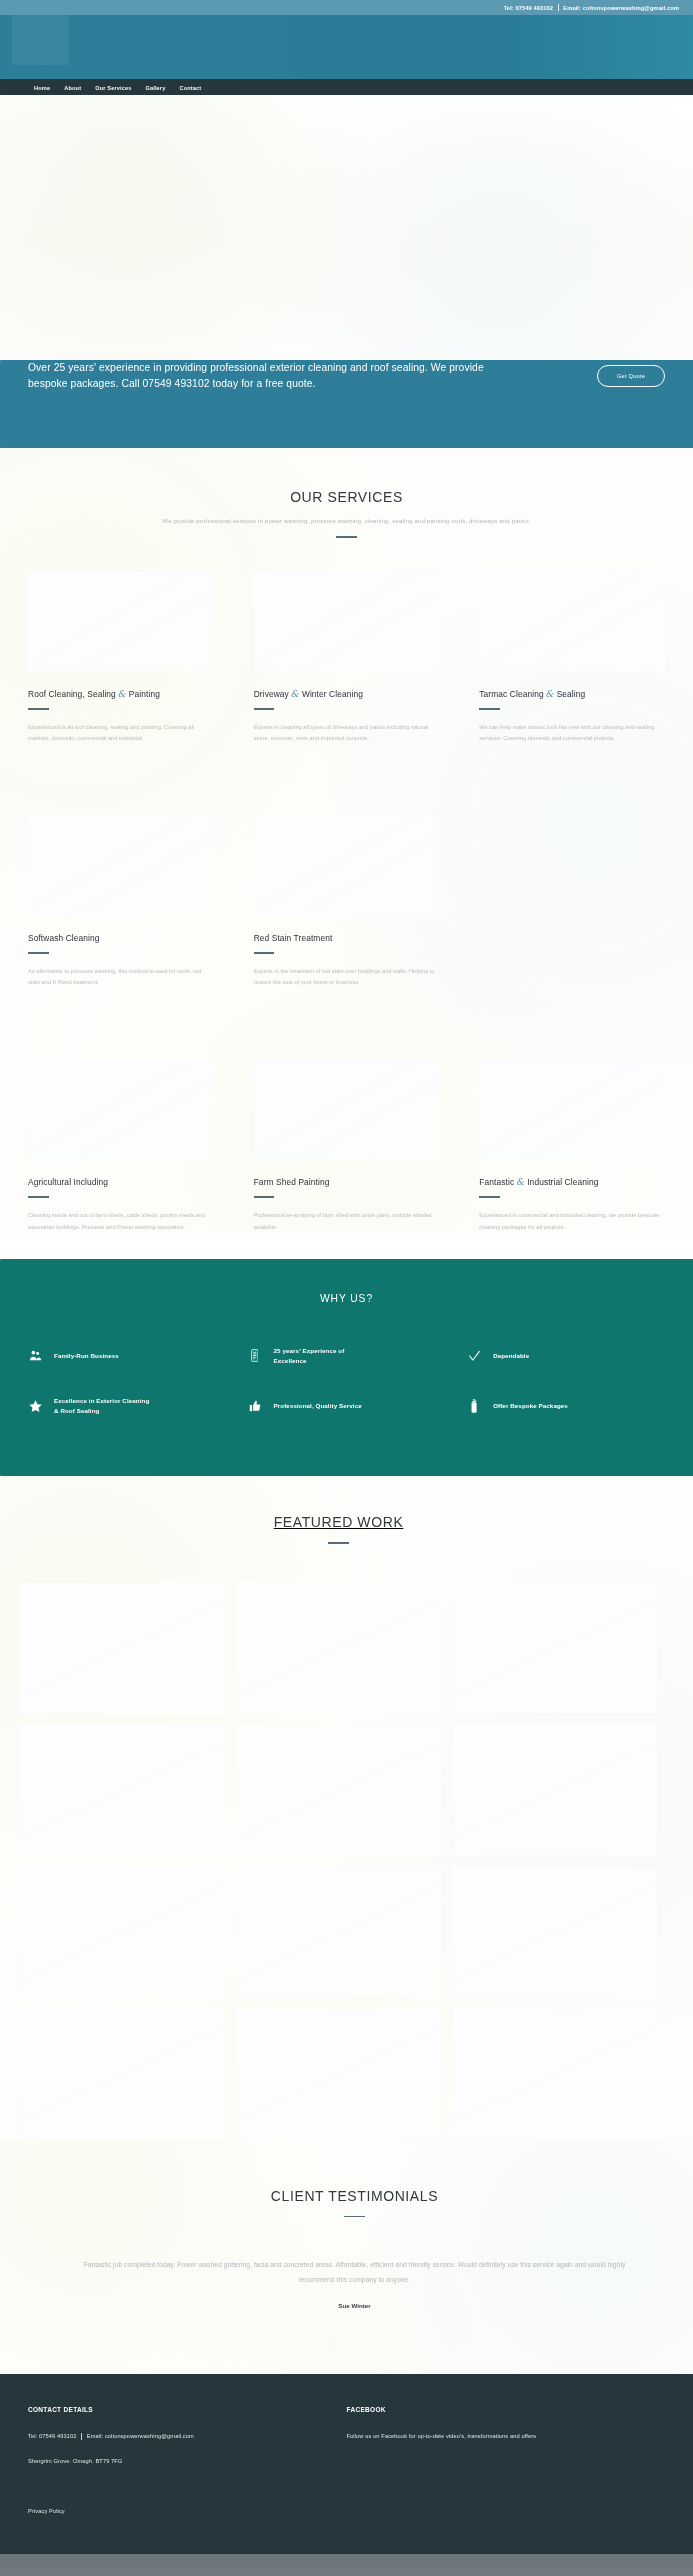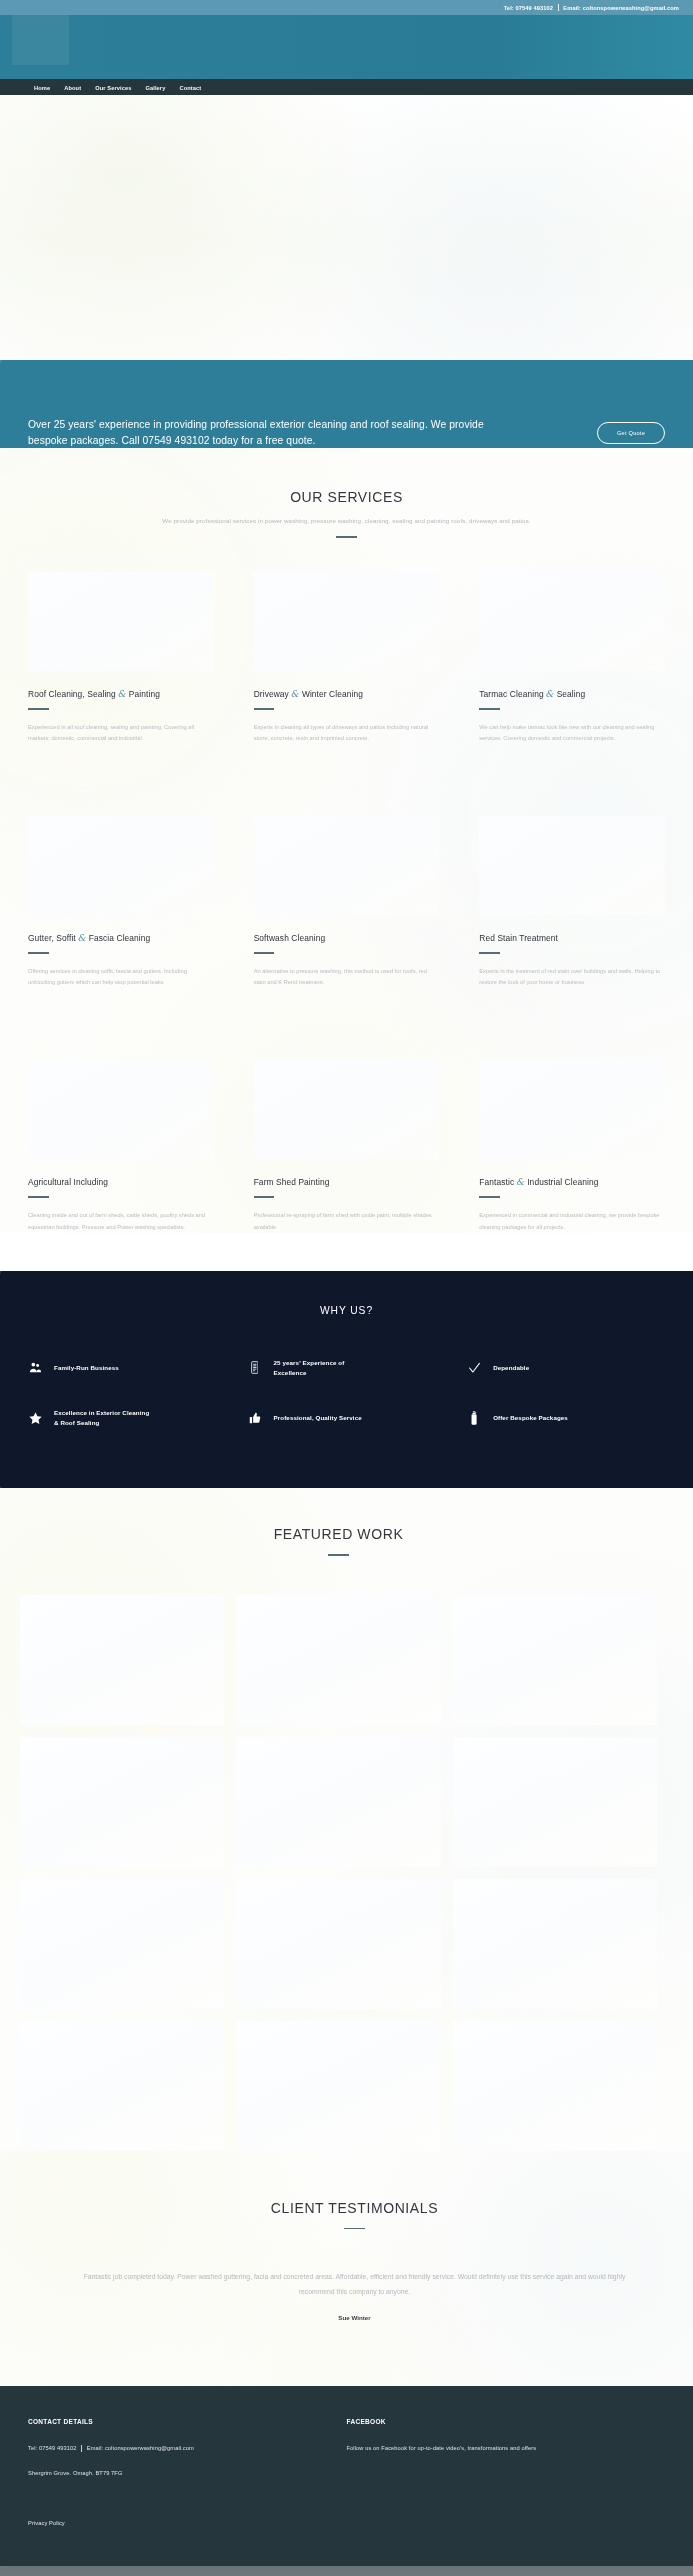--- a/index.html
+++ b/index.html
@@ -98,21 +98,21 @@
       linear-gradient(180deg,#ffffff 0%, #fbfcf8 55%, #fdfdfc 100%);
   }
 
   
   .cta {
     position: relative;
     height: 88px;
     background: #2f7e99;
     overflow: hidden;
     display: flex;
-    align-items: flex-end;
+    align-items: flex-start;
   }
   .cta::after {
     content: "";
     position: absolute;
     inset: 0;
     background:
       linear-gradient(116deg, rgba(255,255,255,.10) 0 1.6px, transparent 1.6px 28px),
       linear-gradient(58deg,  rgba(255,255,255,.07) 0 1.1px, transparent 1.1px 42px),
       linear-gradient(148deg, rgba(255,255,255,.06) 0 1.1px, transparent 1.1px 56px);
     opacity: .85;
@@ -223,23 +223,23 @@
     line-height: 2.05;
     color: #b9bcbf;
     max-width: 184px;
   }
   .row-gap { height: 37px; }
 
   
   .whyus {
     position: relative;
     height: 217px;
-    background: #0f172a;
+    background: #0f766e;
     overflow: hidden;
-    margin-top: 38px;
+    margin-top: 26px;
   }
   .whyus::after {
     content: "";
     position: absolute; inset: 0;
     background:
       linear-gradient(112deg, rgba(255,255,255,.12) 0 1.6px, transparent 1.6px 32.5px),
       linear-gradient(52deg,  rgba(255,255,255,.08) 0 1.6px, transparent 1.6px 47px),
       linear-gradient(154deg, rgba(255,255,255,.07) 0 1.1px, transparent 1.1px 64px),
       linear-gradient(20deg,  rgba(255,255,255,.05) 0 1.1px, transparent 1.1px 76px);
     opacity: .9;
@@ -274,21 +274,21 @@
   .why-label {
     color: #ffffff;
     font-size: 6.2px;
     font-weight: bold;
     line-height: 1.55;
     letter-spacing: 0.1px;
     max-width: 100px;
   }
 
   
-  .featured { padding: 38px 16px 0 0; }
+  .featured { padding: 38px 16px 0 0; text-decoration: underline; }
   .gallery-grid {
     display: grid;
     grid-template-columns: repeat(3, 1fr);
     column-gap: 12px;
     row-gap: 12px;
     margin-top: 39px;
   }
   .gal-cell {
     height: 130px;
     background: linear-gradient(155deg,#fdfeff 0%,#fbfcfd 50%,#fefefc 100%);
@@ -430,26 +430,20 @@
         <div class="card-img"></div>
         <h3 class="card-title"><span>Tarmac Cleaning </span><span class="amp">&amp;</span><span> Sealing</span></h3>
         <div class="card-rule"></div>
         <p class="card-text">We can help make tarmac look like new with our cleaning and sealing services. Covering domestic and commercial projects.</p>
       </div>
     </div>
 
     <div class="row-gap"></div>
 
     <div class="grid">
-      <div class="card">
-        <div class="card-img"></div>
-        <h3 class="card-title"><span>Gutter, Soffit </span><span class="amp">&amp;</span><span> Fascia Cleaning</span></h3>
-        <div class="card-rule"></div>
-        <p class="card-text">Offering services in cleaning soffit, fascia and gutters. Including unblocking gutters which can help stop potential leaks</p>
-      </div>
       <div class="card">
         <div class="card-img"></div>
         <h3 class="card-title"><span>Softwash Cleaning</span><span class="amp"></span><span></span></h3>
         <div class="card-rule"></div>
         <p class="card-text">An alternative to pressure washing, this method is used for roofs, red stain and K Rend treatment.</p>
       </div>
       <div class="card">
         <div class="card-img"></div>
         <h3 class="card-title"><span>Red Stain Treatment</span><span class="amp"></span><span></span></h3>
         <div class="card-rule"></div>

